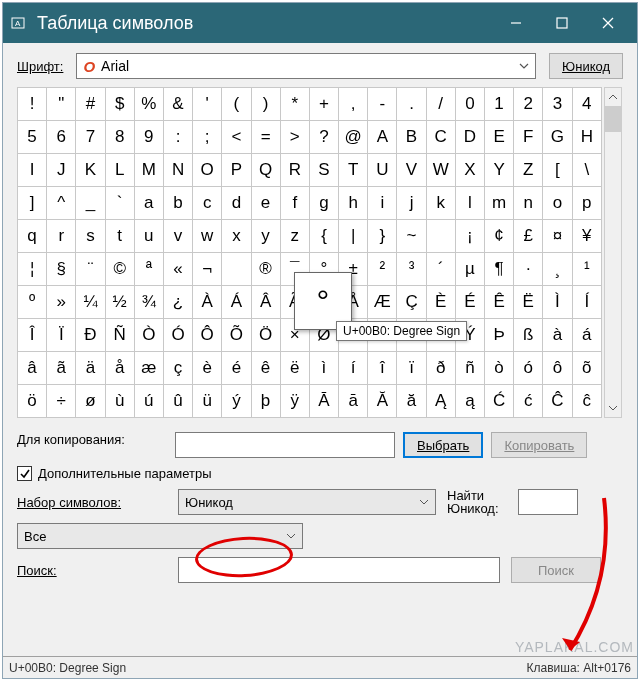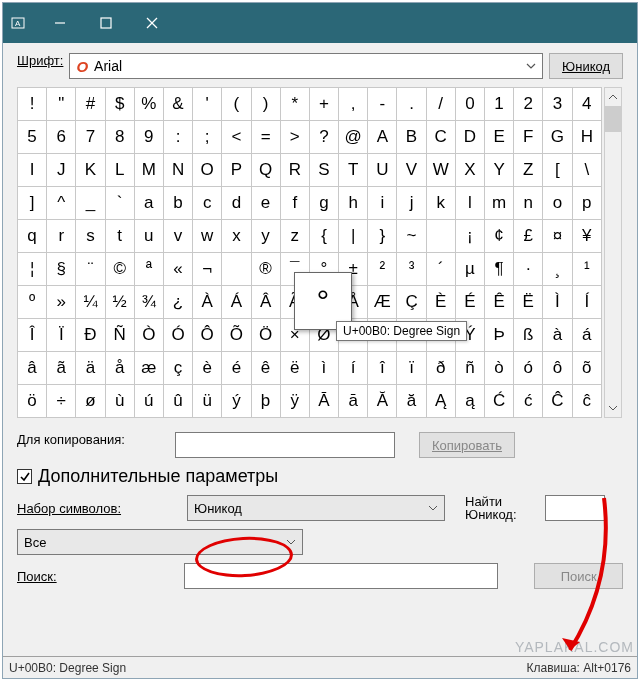--- a/index.html
+++ b/index.html
@@ -5,45 +5,45 @@
   * { box-sizing: border-box; margin: 0; padding: 0; font-family: "Segoe UI", Tahoma, sans-serif; }
   body { width: 640px; height: 681px; background: #fff; overflow: hidden; position: relative; }
   .win { width: 636px; height: 677px; margin: 2px; border: 1px solid #8ea5b5; background: #f0f0f0; display: flex; flex-direction: column; }
   .titlebar { height: 40px; background: #2b6777; color: #fff; display: flex; align-items: center; padding: 0 6px; }
   .titlebar .icon { width: 18px; height: 18px; margin-right: 10px; display:flex; align-items:center; justify-content:center;}
   .titlebar .title { font-size: 18px; flex: 1; }
   .titlebar .sysbtns { display: flex; gap: 0; }
   .titlebar .sysbtn { width: 46px; height: 40px; display: flex; align-items: center; justify-content: center; }
   .titlebar .sysbtn svg { stroke: #fff; }
   .content { padding: 10px 14px 0 14px; display: flex; flex-direction: column; gap: 8px; flex:1; }
-  .row { display: flex; gap: 6px; }
+  .row { display: flex; align-items: center; gap: 13px; }
   .lbl { font-size: 13px; color: #000; }
   .under { text-decoration: underline; }
   .fontsel { flex: 1; height: 26px; background: #fff; border: 1px solid #7a7a7a; display: flex; align-items: center; padding: 0 6px; font-size: 14px; position:relative;}
   .fontsel .o { color: #d42; font-style: italic; font-weight: bold; margin-right: 6px; font-size:15px;}
   .fontsel .chev { margin-left: auto; }
   .btn { height: 26px; padding: 0 12px; background: #e1e1e1; border: 1px solid #adadad; font-size: 13px; display: inline-flex; align-items: center; justify-content: center; }
   .btn.primary { border: 2px solid #0078d7; background:#e1e1e1;}
-  .btn.disabled { color: #888; margin-left: 16px; }
+  .btn.disabled { color: #888; }
   .gridwrap { display: flex; }
   .cgrid { border: 1px solid #a0a0a0; background:#fff; border-collapse: collapse; width: 585px;}
   .cgrid tr { height: 33px; }
   .cgrid td { border: 1px solid #c8c8c8; width: 29px; text-align: center; font-size: 17px; font-family: Arial, sans-serif; color:#000; background:#fff; position:relative;}
   .scrollbar { width: 18px; background:#f0f0f0; border:1px solid #cdcdcd; display:flex; flex-direction:column; margin-left:2px;}
   .scrollbar .arr { height:18px; display:flex; align-items:center; justify-content:center;}
   .scrollbar .track { flex:1; background:#f0f0f0; position:relative;}
   .scrollbar .thumb { position:absolute; top:0; left:0; right:0; height:26px; background:#cdcdcd;}
   .copyrow { display:flex; gap:8px;}
   .copyrow .lbl { width:150px;}
   .txtinput { height:26px; border:1px solid #7a7a7a; background:#fff; padding:0 4px; font-size:13px;}
-  .chk { display:flex; align-items:center; gap:6px; font-size:18px;}
+  .chk { display:flex; align-items:center; gap:6px; font-size:13px;}
   .chkbox { width:15px; height:15px; border:1px solid #333; background:#fff; display:flex; align-items:center; justify-content:center;}
   .dropdown { height:26px; border:1px solid #7a7a7a; background:#e8e8e8; display:flex; align-items:center; padding:0 6px; font-size:13px; position:relative;}
   .dropdown .chev { margin-left:auto;}
-  .formrow { display:flex; align-items:center; gap:20px;}
+  .formrow { display:flex; align-items:center; gap:11px;}
   .formrow .lbl { width:150px;}
   .status { height:22px; border-top:1px solid #a0a0a0; background:#f0f0f0; display:flex; align-items:center; padding:0 6px; font-size:12px; color:#333;}
   .status .right { margin-left:auto;}
   .popup { position:absolute; left:294px; top:272px; width:58px; height:58px; background:#fff; border:1px solid #666; box-shadow:2px 2px 4px rgba(0,0,0,.3); display:flex; align-items:center; justify-content:center; font-size:32px; font-family:Arial; z-index:10;}
   .tooltip { position:absolute; left:336px; top:321px; background:#fff; border:1px solid #767676; padding:2px 6px; font-size:12px; z-index:11; box-shadow:1px 1px 3px rgba(0,0,0,.2);}
   .circle-ann { position:absolute; left:195px; top:537px; width:98px; height:40px; border:3px solid #e00000; border-radius:50%; z-index:20; pointer-events:none; transform:rotate(-3deg);}
   .arrow-ann { position:absolute; right:18px; top:490px; z-index:20; pointer-events:none;}
   .watermark { position:absolute; right:6px; bottom:26px; font-size:14px; color:rgba(120,130,140,.5); letter-spacing:1px; z-index:5; font-weight:500;}
   .chev svg, .arr svg { display:block;}
 </style>
@@ -51,20 +51,21 @@
 <body>
 
 <div class="win">
   <div class="titlebar">
     <span class="icon">
       <svg width="16" height="16" viewBox="0 0 16 16">
           <rect x="2" y="3" width="12" height="10" fill="none" stroke="#fff" stroke-width="1"></rect>
           <text x="5" y="11" font-size="8" fill="#fff">A</text>
         </svg>
     </span>
+    <span class="title">Таблица символов</span>
     <div class="sysbtns">
       <div class="sysbtn">
           <svg width="12" height="12">
             <line x1="1" y1="6" x2="11" y2="6" stroke-width="1.2"></line>
           </svg>
         </div>
       <div class="sysbtn">
           <svg width="12" height="12">
             <rect x="1" y="1" width="10" height="10" fill="none" stroke-width="1.2"></rect>
           </svg>
@@ -333,20 +334,23 @@
             <svg width="10" height="6">
               <polyline points="1,1 5,5 9,1" fill="none" stroke="#555"></polyline>
             </svg>
           </div>
       </div>
     </div>
 
     <div class="copyrow" style="margin-top:6px;">
       <span class="lbl">Для копирования:</span>
       <input class="txtinput" style="width: 220px;" value="">
+      <button class="btn primary">
+          <span class="under">Выбрать</span>
+        </button>
       <button class="btn disabled">
           <span class="under">Копировать</span>
         </button>
     </div>
 
     <div class="chk">
       <span class="chkbox">
           <svg width="11" height="11">
             <polyline points="2,6 5,9 10,2" fill="none" stroke="#000" stroke-width="1.6"></polyline>
           </svg>

